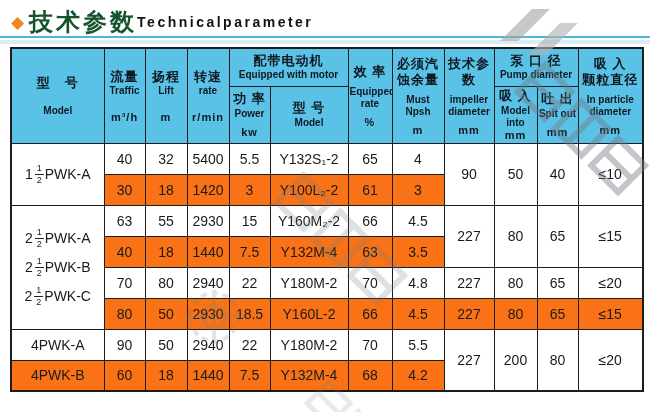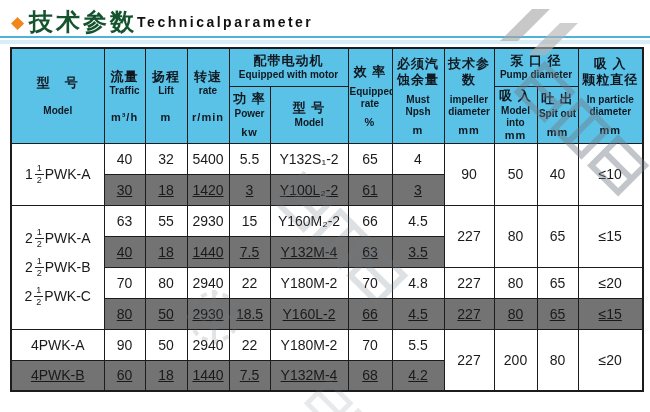--- a/index.html
+++ b/index.html
@@ -32,21 +32,21 @@
   .spec th, .spec td {
     border: 1px solid #1c1c1c;
     text-align: center; vertical-align: middle;
     padding: 0 1px;
     overflow: hidden;
   }
   .spec th { background: #5BC2E7; font-weight: normal; }
   tr.hr1 { height: 38px; }
   tr.hr2 { height: 57px; }
   tr.dr  { height: 31px; }
-  tr.alt td { background: #737373; text-decoration: underline; }
+  tr.alt td { background: #f97316; }
 
   .zh  { font-size: 13px; font-weight: bold; letter-spacing: 1px; line-height: 1.25; color: #101820; }
   .en  { font-size: 10px; font-weight: bold; letter-spacing: 0; line-height: 1.2; color: #101820; }
   .unit{ font-size: 11px; font-weight: bold; letter-spacing: 1px; color: #101820; }
   .gap6  { margin-top: 6px; }
   .gap14 { margin-top: 14px; }
 
   .spec td { font-size: 14px; color: #1a1a1a; }
   td.model { background: #fff; }
 

